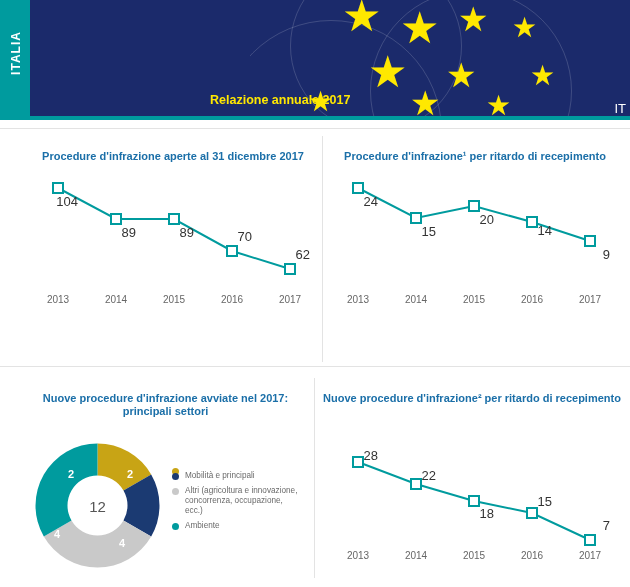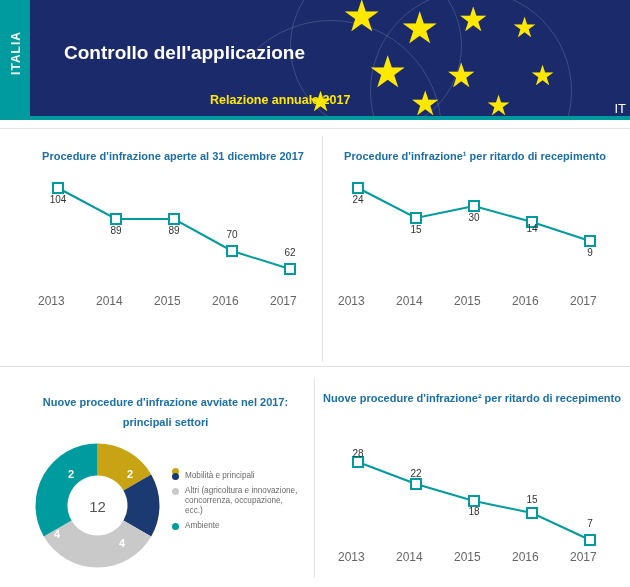--- a/index.html
+++ b/index.html
@@ -69,42 +69,42 @@
   }
 
   
   .panel-title{
     position:absolute;
     color:#1b6fa8;font-size:11px;font-weight:bold;
     text-align:center;
   }
   .panel-title.t1{left:28px;top:150px;width:290px;}
   .panel-title.t2{left:330px;top:150px;width:290px;}
-  .panel-title.t3{left:28px;top:392px;width:275px;line-height:20px;}
+  .panel-title.t3{left:28px;top:392px;width:275px;line-height:13px;}
   .panel-title.t4{left:322px;top:392px;width:300px;}
 
   .sep{
     position:absolute;left:0;width:630px;height:1px;background:#e3e3e3;
   }
   .sep.s1{top:128px;}
   .sep.s2{top:366px;}
   .vsep{
     position:absolute;width:1px;background:#e3e3e3;
   }
   .vsep.v1{left:322px;top:136px;height:226px;}
   .vsep.v2{left:314px;top:378px;height:200px;}
 
   
   .chart{position:absolute;}
   .chart svg{display:block;}
   .axis-label{
-    position:absolute;color:#666;font-size:12px;width:40px;
+    position:absolute;color:#666;font-size:10px;text-align:center;width:40px;
   }
   .pt-label{
-    position:absolute;color:#333;font-size:10px;text-align:center;width:40px;
+    position:absolute;color:#333;font-size:13px;text-align:right;width:40px;
   }
 
   
   .donut{position:absolute;left:30px;top:438px;width:135px;height:135px;}
   .donut-center{
     position:absolute;left:50%;top:50%;transform:translate(-50%,-50%);
     color:#555;font-size:15px;
   }
   .donut-val{
     position:absolute;color:#ffffff;font-size:11px;font-weight:bold;
@@ -140,21 +140,20 @@
     <div class="star mid" style="left:262px;top:14px;">★</div>
     <div class="star big" style="left:118px;top:50px;">★</div>
     <div class="star" style="left:196px;top:58px;">★</div>
     <div class="star mid" style="left:280px;top:62px;">★</div>
     <div class="star" style="left:160px;top:86px;">★</div>
     <div class="star mid" style="left:236px;top:92px;">★</div>
     <div class="star mid" style="left:58px;top:88px;">★</div>
   </div>
 
 
-  <div class="title1">Controllo dell'applicazione</div>
   <div class="subtitle">Relazione annuale 2017</div>
   <div class="it-badge">IT</div>
 </div>
 <div class="header-rule"></div>
 
 <div class="sep s1"></div>
 <div class="sep s2"></div>
 <div class="vsep v1"></div>
 <div class="vsep v2"></div>
 
@@ -186,21 +185,21 @@
   <svg width="290" height="130" viewBox="0 0 290 130">
     <polyline points="28,16 86,46 144,34 202,50 260,69" fill="none" stroke="#009b9e" stroke-width="2"></polyline>
     <rect x="23" y="11" width="10" height="10" fill="#ffffff" stroke="#009b9e" stroke-width="2"></rect>
     <rect x="81" y="41" width="10" height="10" fill="#ffffff" stroke="#009b9e" stroke-width="2"></rect>
     <rect x="139" y="29" width="10" height="10" fill="#ffffff" stroke="#009b9e" stroke-width="2"></rect>
     <rect x="197" y="45" width="10" height="10" fill="#ffffff" stroke="#009b9e" stroke-width="2"></rect>
     <rect x="255" y="64" width="10" height="10" fill="#ffffff" stroke="#009b9e" stroke-width="2"></rect>
   </svg>
   <div class="pt-label" style="left:8px;top:22px;">24</div>
   <div class="pt-label" style="left:66px;top:52px;">15</div>
-  <div class="pt-label" style="left:124px;top:40px;">30</div>
+  <div class="pt-label" style="left:124px;top:40px;">20</div>
   <div class="pt-label" style="left:182px;top:51px;">14</div>
   <div class="pt-label" style="left:240px;top:75px;">9</div>
 
   <div class="axis-label" style="left:8px;top:122px;">2013</div>
   <div class="axis-label" style="left:66px;top:122px;">2014</div>
   <div class="axis-label" style="left:124px;top:122px;">2015</div>
   <div class="axis-label" style="left:182px;top:122px;">2016</div>
   <div class="axis-label" style="left:240px;top:122px;">2017</div>
 </div>
 

